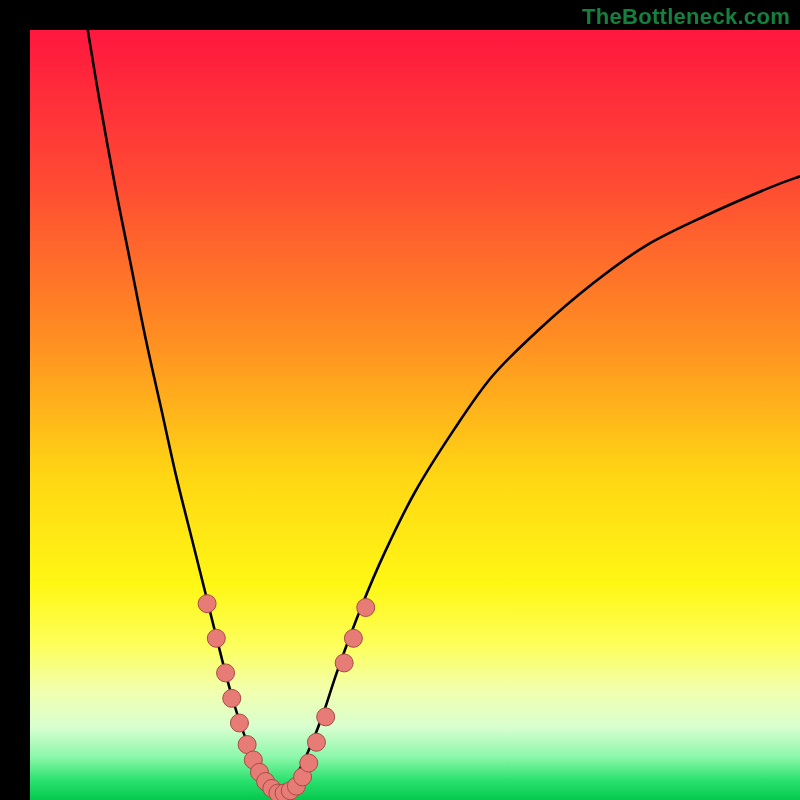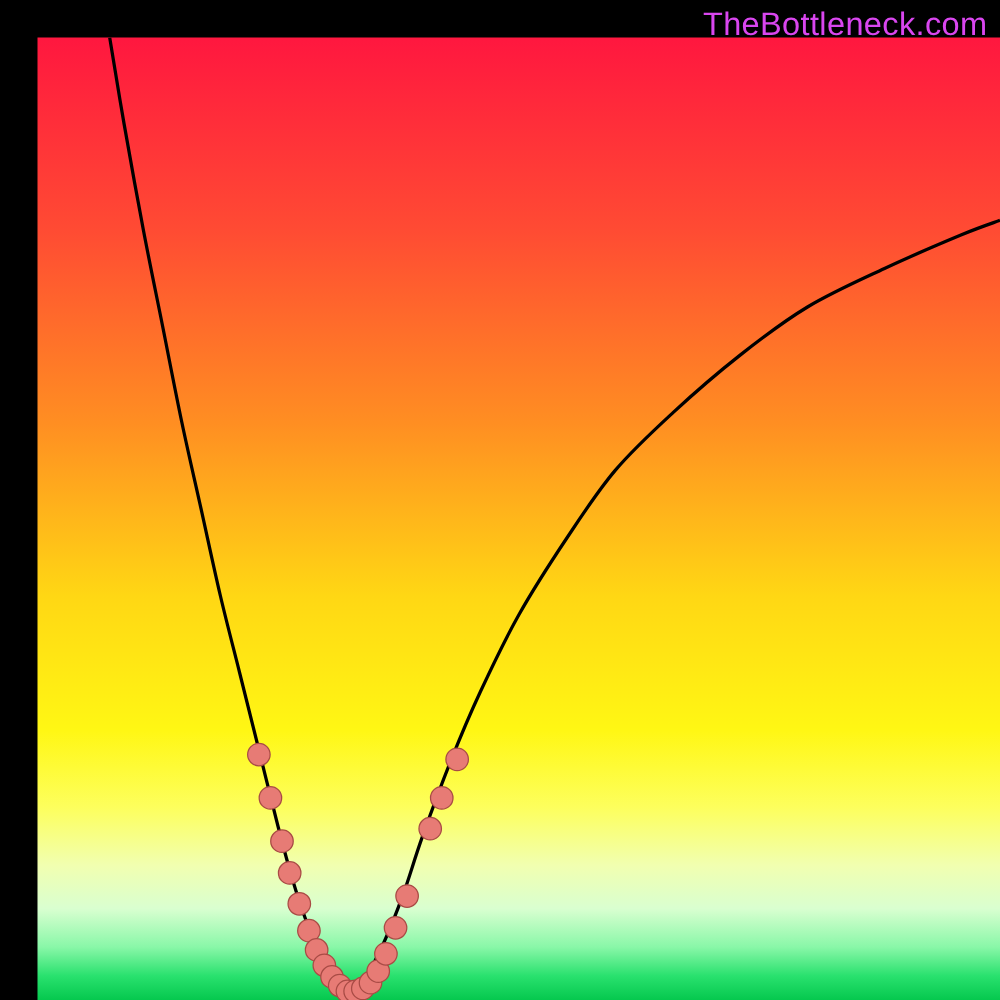--- a/index.html
+++ b/index.html
@@ -13,23 +13,23 @@
   .frame {
     width: 800px;
     height: 800px;
     background: #000;
     position: relative;
   }
   .watermark {
     position: absolute;
     top: 4px;
     right: 10px;
-    color: #d946ef;
-    font-size: 26px;
-    font-weight: 400;
+    color: #15803d;
+    font-size: 22px;
+    font-weight: 700;
     letter-spacing: 0.3px;
     z-index: 10;
   }
   svg {
     position: absolute;
     top: 0;
     left: 0;
   }
 </style>
 </head>

